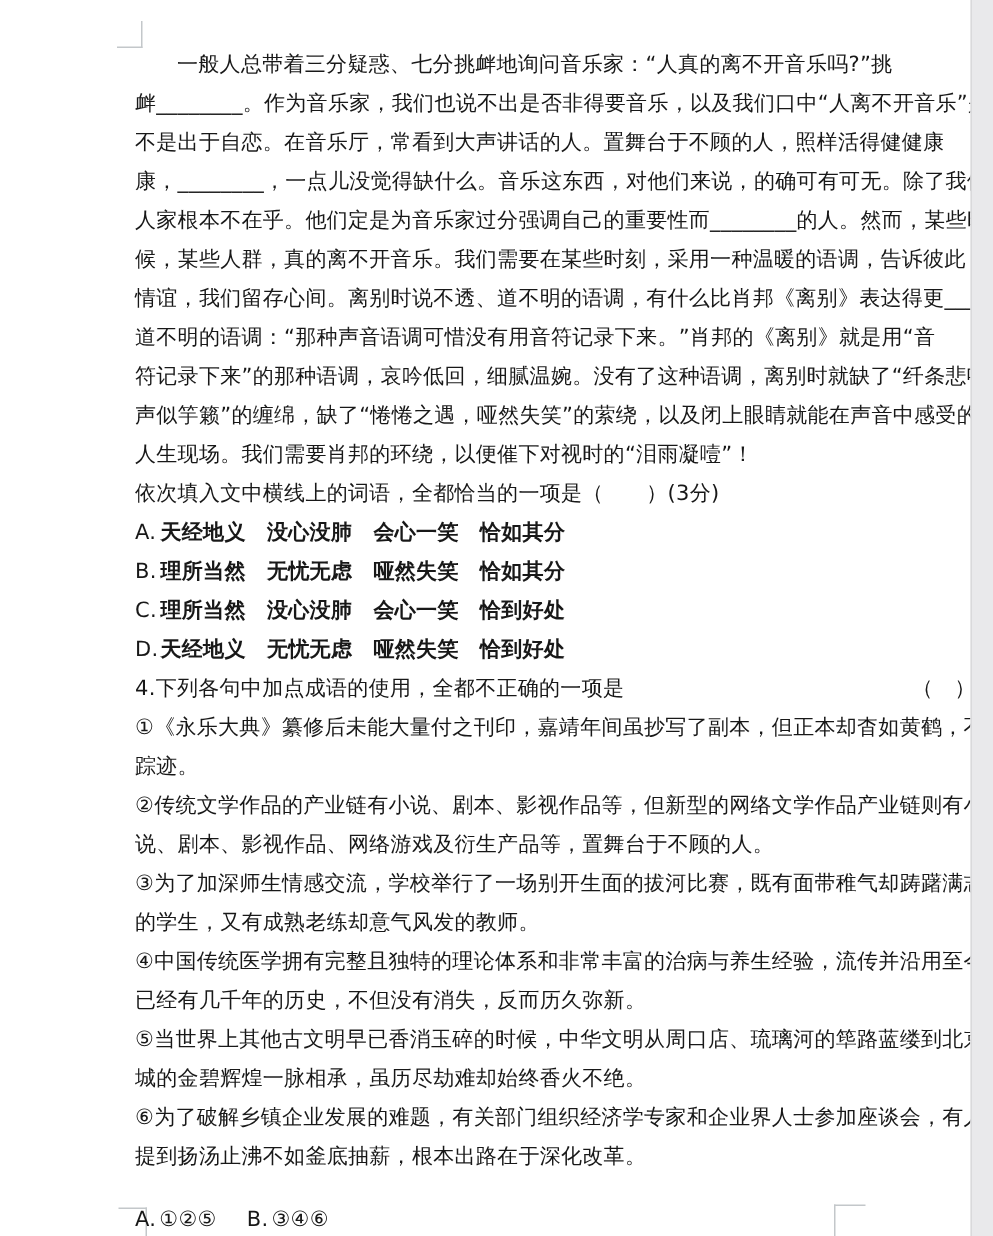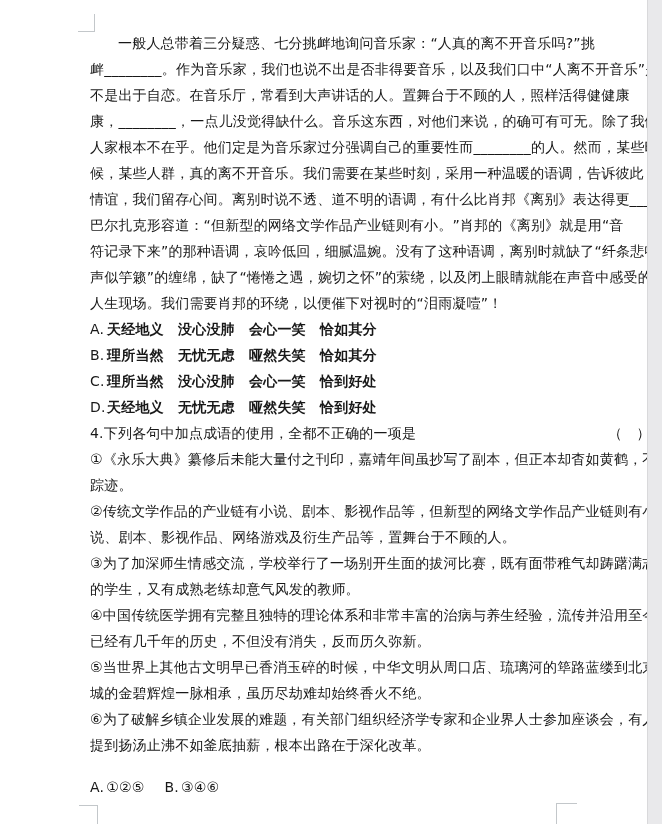--- a/index.html
+++ b/index.html
@@ -47,25 +47,26 @@
   <div class="mark bm"></div>
 
   <div class="content">
     <div class="line first">一般人总带着三分疑惑、七分挑衅地询问音乐家：“人真的离不开音乐吗?”挑</div>
     <div class="line">衅________。作为音乐家，我们也说不出是否非得要音乐，以及我们口中“人离不开音乐”是</div>
     <div class="line">不是出于自恋。在音乐厅，常看到大声讲话的人。置舞台于不顾的人，照样活得健健康</div>
     <div class="line">康，________，一点儿没觉得缺什么。音乐这东西，对他们来说，的确可有可无。除了我们在意，</div>
     <div class="line">人家根本不在乎。他们定是为音乐家过分强调自己的重要性而________的人。然而，某些时</div>
     <div class="line">候，某些人群，真的离不开音乐。我们需要在某些时刻，采用一种温暖的语调，告诉彼此，这份</div>
     <div class="line">情谊，我们留存心间。离别时说不透、道不明的语调，有什么比肖邦《离别》表达得更________？</div>
-    <div class="line">巴尔扎克形容道：“但新型的网络文学作品产业链则有小。”肖邦的《离别》就是用“音</div>
+    <div class="line">道不明的语调：“那种声音语调可惜没有用音符记录下来。”肖邦的《离别》就是用“音</div>
     <div class="line">符记录下来”的那种语调，哀吟低回，细腻温婉。没有了这种语调，离别时就缺了“纤条悲鸣，</div>
-    <div class="line">声似竽籁”的缠绵，缺了“惓惓之遇，婉切之怀”的萦绕，以及闭上眼睛就能在声音中感受的</div>
+    <div class="line">声似竽籁”的缠绵，缺了“惓惓之遇，哑然失笑”的萦绕，以及闭上眼睛就能在声音中感受的</div>
     <div class="line">人生现场。我们需要肖邦的环绕，以便催下对视时的“泪雨凝噎”！</div>
 
+    <div class="line">依次填入文中横线上的词语，全都恰当的一项是（　　）(3分)</div>
 
     <div class="line">
       <span class="opt-label">A.</span><span class="opt-item">天经地义</span><span class="opt-item">没心没肺</span><span class="opt-item">会心一笑</span><span class="opt-item">恰如其分</span>
     </div>
     <div class="line">
       <span class="opt-label">B.</span><span class="opt-item">理所当然</span><span class="opt-item">无忧无虑</span><span class="opt-item">哑然失笑</span><span class="opt-item">恰如其分</span>
     </div>
     <div class="line">
       <span class="opt-label">C.</span><span class="opt-item">理所当然</span><span class="opt-item">没心没肺</span><span class="opt-item">会心一笑</span><span class="opt-item">恰到好处</span>
     </div>

